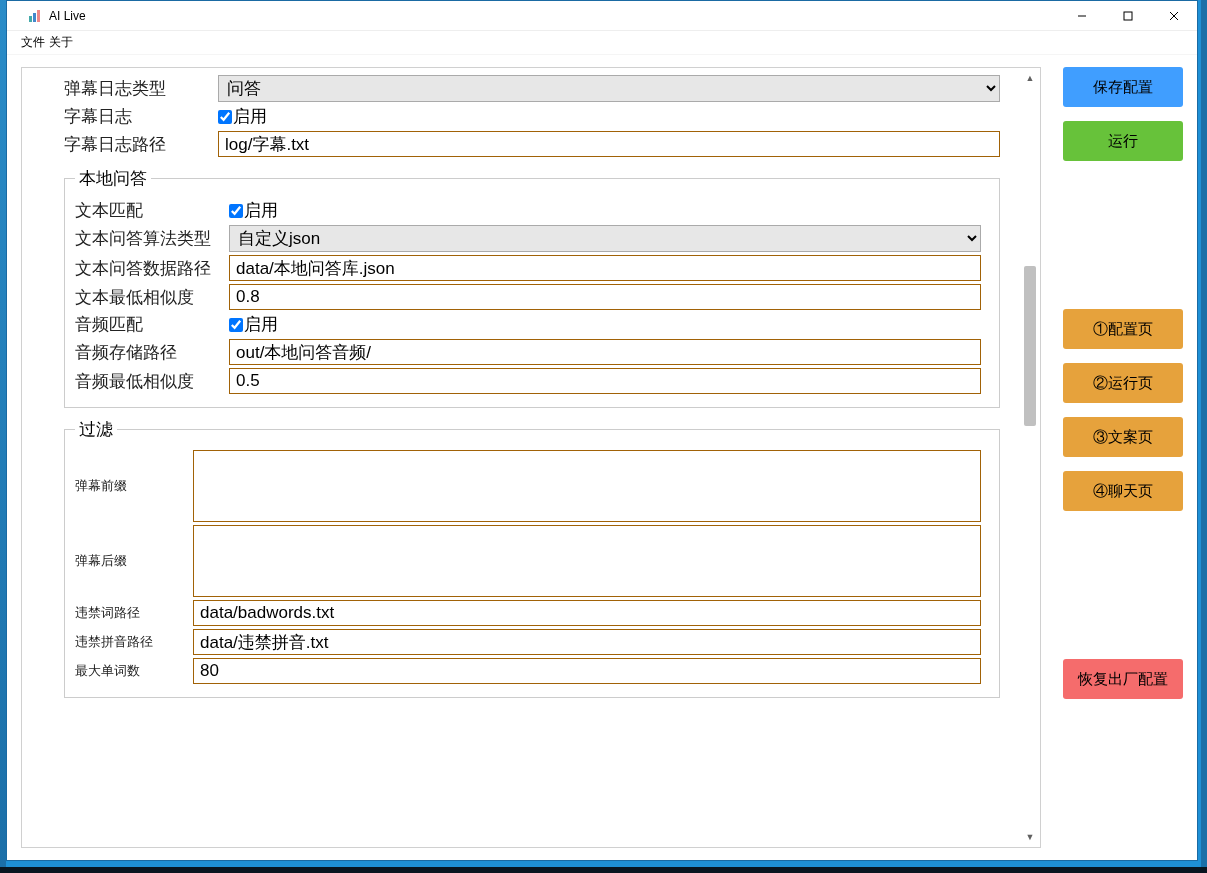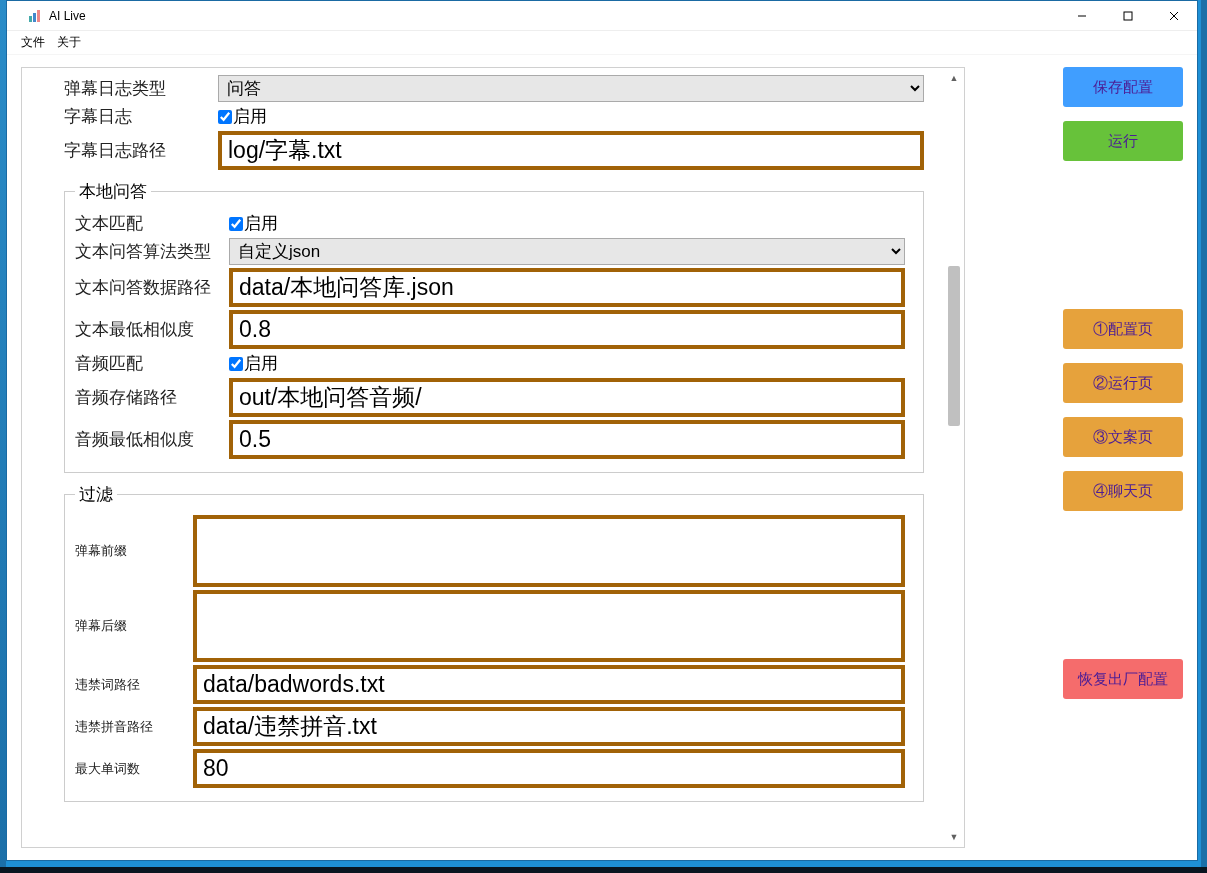--- a/index.html
+++ b/index.html
@@ -55,39 +55,39 @@
 .winbtn {
   width: 46px; height: 30px;
   display: flex; align-items: center; justify-content: center;
   font-size: 12px;
   cursor: pointer;
 }
 .menubar {
   height: 24px;
   display: flex;
   align-items: center;
-  gap: 12px;
+  gap: 4px;
   padding-left: 14px;
   font-size: 12px;
   border-bottom: 1px solid #f5f5f5;
 }
 .menubar span { cursor: pointer; }
 .content {
   flex: 1;
   display: flex;
   overflow: hidden;
 }
 .main-area {
   flex: 1;
   padding: 12px 0 12px 14px;
   overflow: hidden;
 }
 .scroll-wrap {
   position: relative;
-  width: 944px;
+  width: 1020px;
   height: 100%;
   border: 1px solid #d0d0d0;
   overflow: hidden;
 }
 .scroll-content {
   position: absolute;
   top: -10px;
   left: 0; right: 20px;
   padding: 14px 20px 10px 42px;
 }
@@ -118,24 +118,24 @@
   margin: 3px 0;
 }
 .field-row label {
   width: 154px;
   font-size: 17px;
   color: #222;
 }
 .field-row .wlabel { width: 118px; font-size:13px;}
 .field-row input[type=text], .field-row textarea {
   flex: 1;
-  font-size: 23px;
+  font-size: 17px;
   font-family: inherit;
   padding: 2px 6px;
-  border: 4px solid #a16207;
+  border: 1px solid #a16207;
   background:#fff;
 }
 .field-row select {
   flex: 1;
   font-size: 17px;
   font-family: inherit;
   padding: 2px 4px;
   border: 1px solid #aaa;
   background: #e7e7e7;
 }
@@ -170,21 +170,21 @@
   gap: 14px;
 }
 .btn {
   display: flex;
   align-items: center;
   justify-content: center;
   height: 40px;
   border-radius: 3px;
   font-size: 15px;
   cursor: pointer;
-  color: #4c1d95;
+  color: #000000;
   user-select:none;
 }
 .btn-blue  { background: #409eff; }
 .btn-green { background: #67c23a; }
 .btn-orange{ background: #e6a23c; }
 .btn-red   { background: #f56c6c; }
 .gap-large { height: 120px; }
 .gap-mid   { height: 120px; }
 </style>
 </head>

